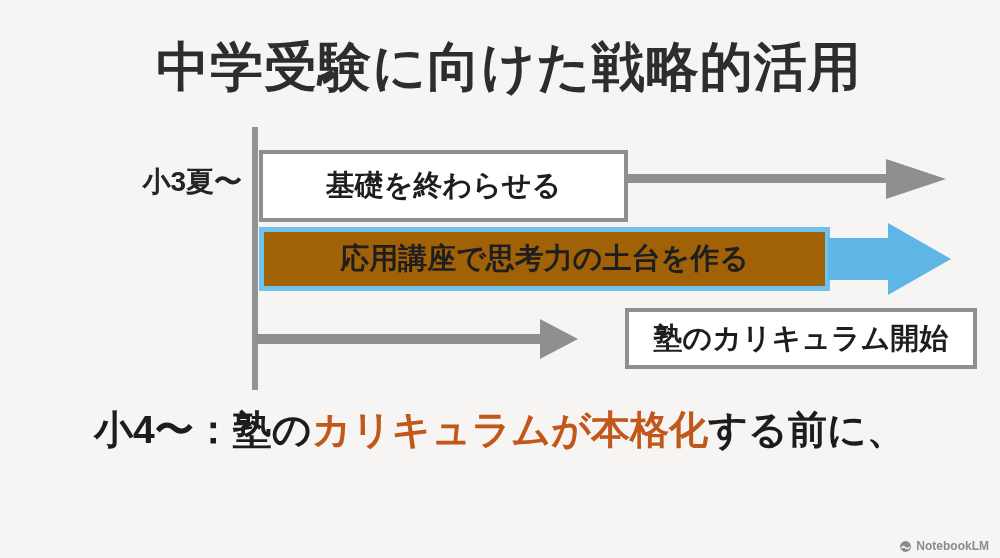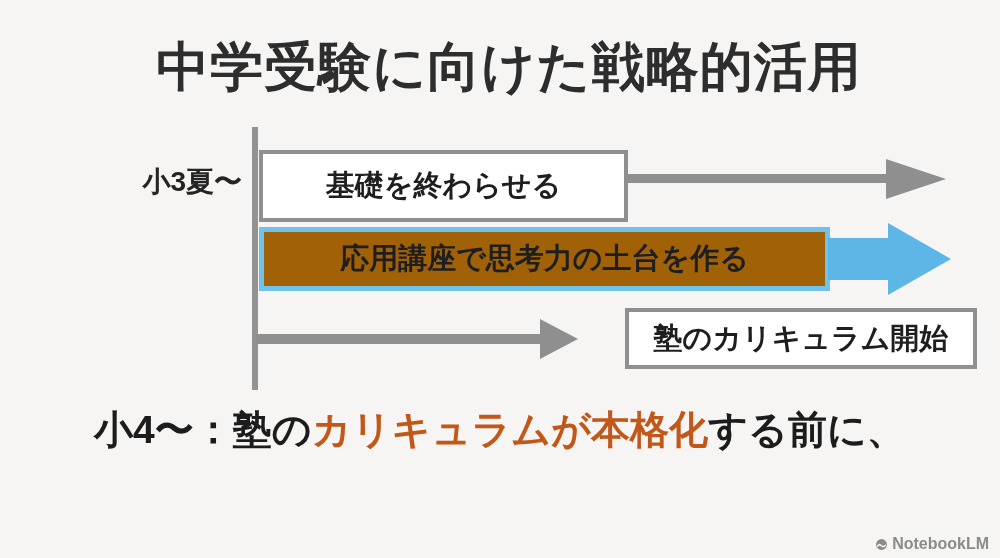--- a/index.html
+++ b/index.html
@@ -81,21 +81,21 @@
     text-align:center;
     font-size:39px; font-weight:800; line-height:1.33;
     color:#1c1c1c; white-space:nowrap;
   }
   .summary .orange { color:#c2571a; }
 
   
   .watermark {
     position:absolute; right:11px; bottom:5px;
     display:flex; align-items:center; gap:4px;
-    font-size:16px; font-weight:700; color:#8b8b89;
+    font-size:12px; font-weight:700; color:#8b8b89;
   }
 </style>
 </head>
 <body>
 
 <div class="slide">
 
   <div class="page-title">中学受験に向けた戦略的活用</div>
 
   <div class="axis-line"></div>

